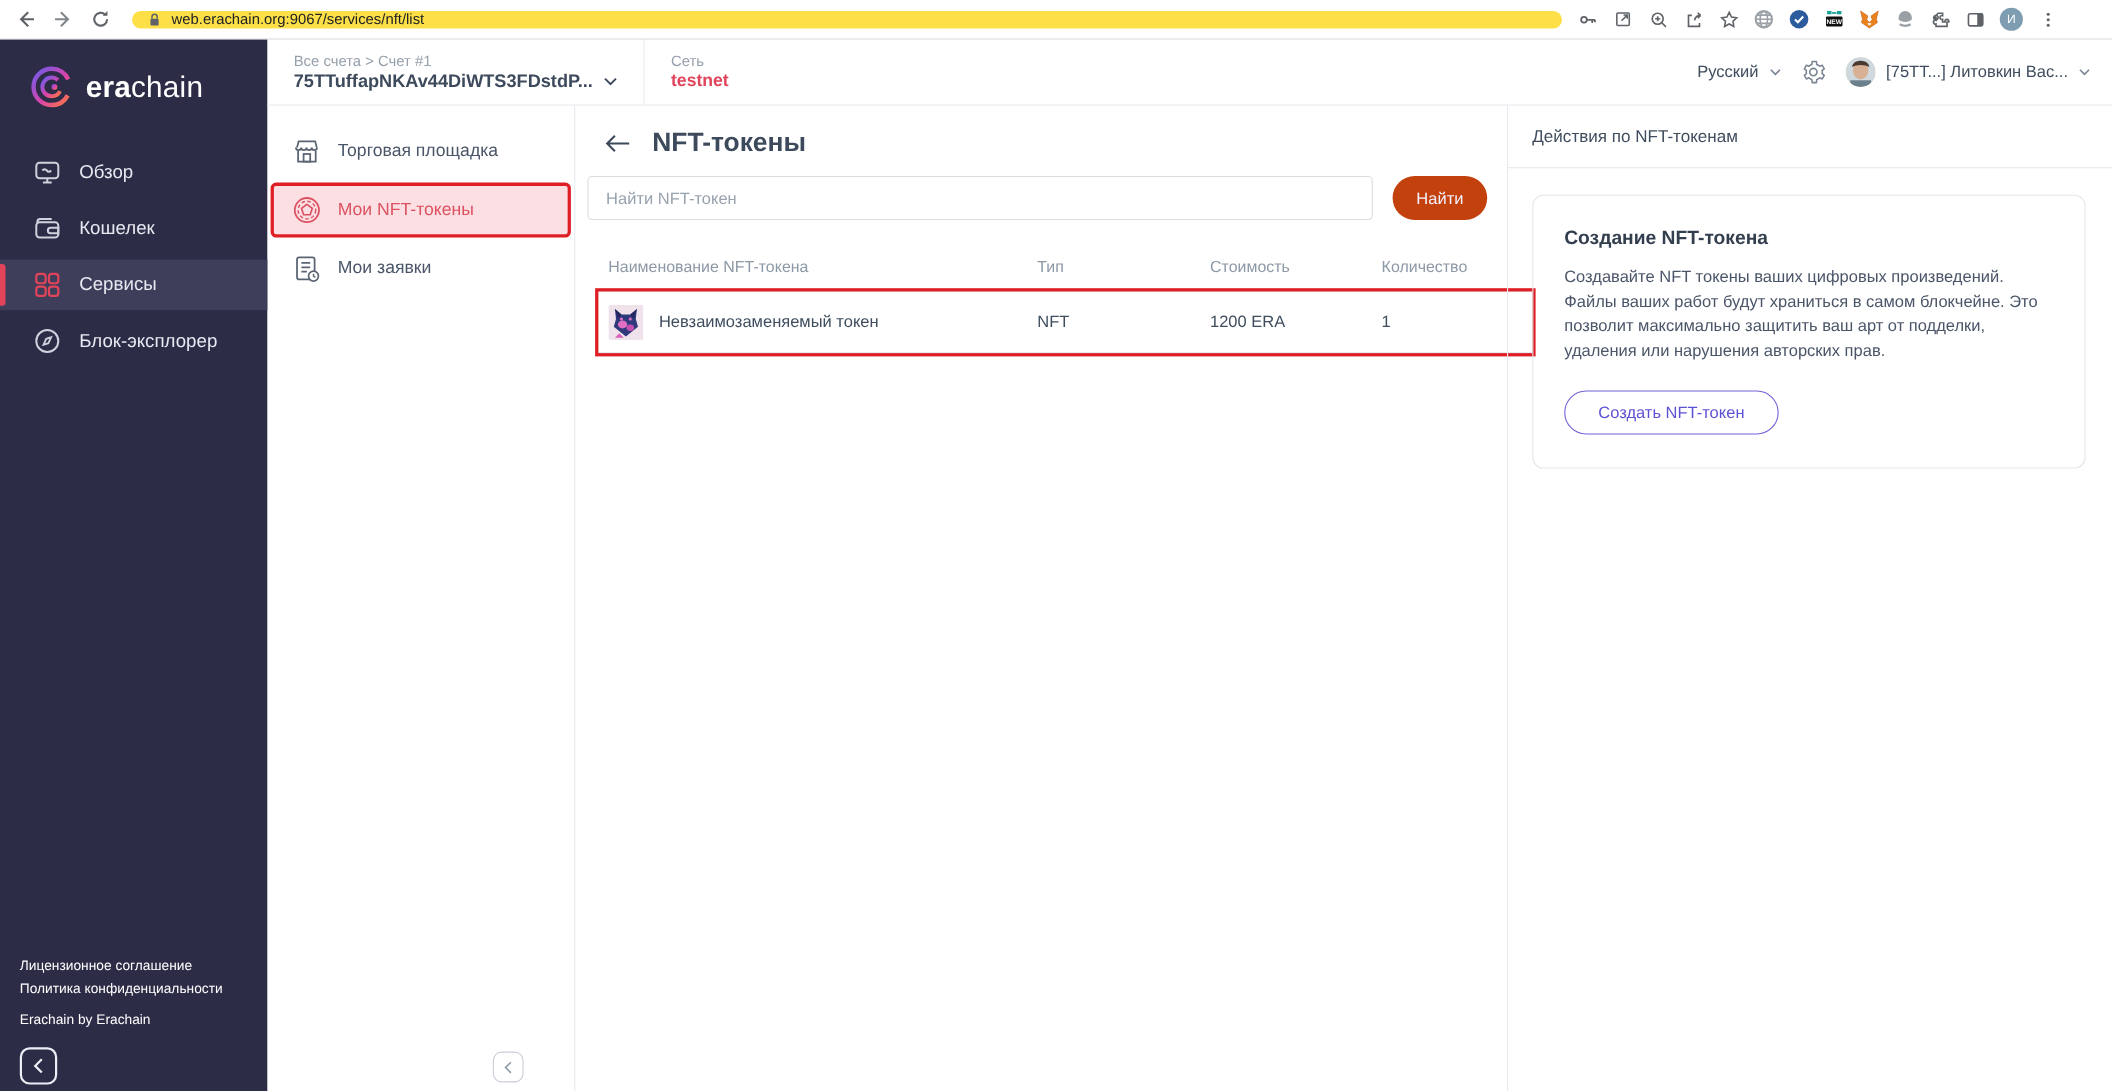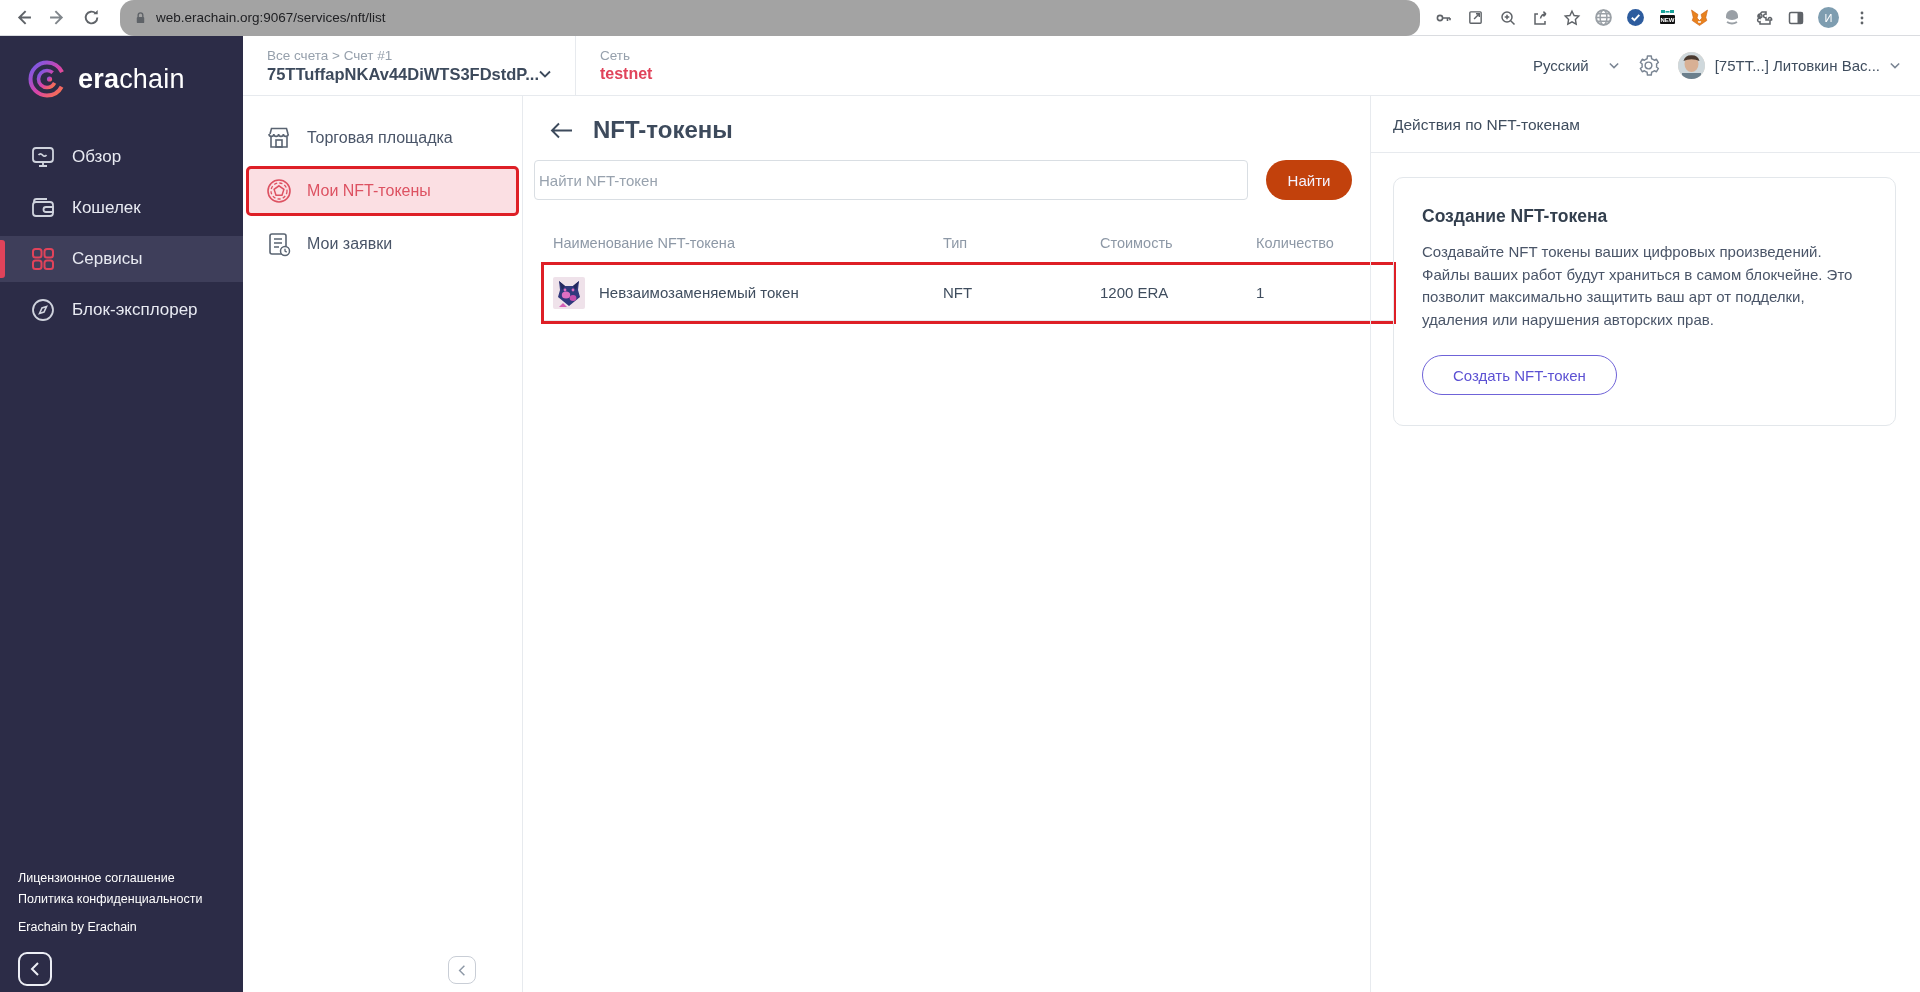--- a/index.html
+++ b/index.html
@@ -4,21 +4,21 @@
 <style>
   * { margin:0; padding:0; box-sizing:border-box; }
   html,body { width:1920px; height:992px; overflow:hidden;
     font-family:"Liberation Sans","DejaVu Sans",sans-serif; background:#fff; }
 
   
   .browser-bar { height:36px; background:#fff; border-bottom:1px solid #dadce0;
     display:flex; align-items:center; padding:0 10px; gap:8px; }
   .nav-ico { width:26px; height:26px; display:flex; align-items:center; justify-content:center;
     border-radius:50%; color:#5f6368; flex:0 0 auto; }
-  .omnibox { flex:1 1 auto; height:36px; background:#a3a3a3; border-radius:14px;
+  .omnibox { flex:1 1 auto; height:16px; background:#fde047; border-radius:14px;
     display:flex; align-items:center; gap:9px; padding:0 14px; margin:0 6px 0 8px; max-width:1300px;}
   .omnibox .url { font-size:13.5px; color:#202124; }
   .ext-row { display:flex; align-items:center; gap:13px; padding-right:4px; }
   .ext-row .ico { width:19px; height:19px; display:flex; align-items:center; justify-content:center; }
   .avatar-chip { width:21px; height:21px; border-radius:50%; background:#7e9db0; color:#fff;
     font-size:11px; display:flex; align-items:center; justify-content:center; }
 
   
   .app { display:flex; height:956px; }
 
@@ -38,44 +38,44 @@
   .side-footer { margin-top:auto; padding:0 18px 6px 18px; }
   .side-link { font-size:12.5px; color:#ffffff; margin-bottom:7px; cursor:pointer; }
   .powered { font-size:12.5px; color:#ffffff; margin-top:14px; }
   .collapse-btn { margin-top:18px; width:34px; height:34px; border:2px solid #eceef5; border-radius:9px;
     background:transparent; color:#eceef5; font-size:16px; display:flex; align-items:center; justify-content:center; cursor:pointer; }
 
   
   .right-region { flex:1 1 auto; display:flex; flex-direction:column; min-width:0; }
   .app-header { height:60px; border-bottom:1px solid #e7eaee; display:flex; align-items:center; padding:0 20px 0 24px; }
   .crumb { font-size:13.5px; color:#96a0ac; margin-bottom:2px; }
-  .account-line { font-size:16.5px; font-weight:700; color:#3d4a5c; display:flex; align-items:center; cursor:pointer; }
+  .account-line { font-size:16.5px; font-weight:700; color:#3d4a5c; display:flex; align-items:center; gap:10px; cursor:pointer; }
   .hdr-divider { width:1px; align-self:stretch; background:#e7eaee; margin:0 24px; }
   .net-label { font-size:13.5px; color:#96a0ac; margin-bottom:2px; }
   .net-value { font-size:16px; font-weight:700; color:#e0435a; }
   .hdr-right { margin-left:auto; display:flex; align-items:center; gap:18px; }
-  .lang { font-size:15px; color:#3f4d5e; display:flex; align-items:center; gap:20px; cursor:pointer;text-align:right; }
+  .lang { font-size:15px; color:#3f4d5e; display:flex; align-items:center; gap:10px; cursor:pointer;text-align:right; }
   .user-chip { display:flex; align-items:center; gap:10px; cursor:pointer; font-size:15px; color:#3f4d5e; }
   .user-avatar { width:27px; height:27px; border-radius:50%; overflow:hidden; background:#e6d3c3; flex:0 0 auto; }
 
   .content-row { flex:1 1 auto; display:flex; min-height:0; }
   .submenu { width:280px; flex:0 0 auto; border-right:1px solid #e7eaee; padding-top:20px; position:relative; }
   .sub-item { height:44px; margin:0 6px 9px 6px; display:flex; align-items:center; gap:14px;
     padding-left:16px; font-size:16px; color:#4a5568; cursor:pointer; border-radius:2px; }
   .sub-item.active { background:#fbdfe3; color:#dd5262; outline:3px solid #de1f26; }
   .sub-collapse { position:absolute; left:205px; bottom:8px; width:28px; height:28px; border:1px solid #c9ced6;
     border-radius:8px; background:#fff; color:#8d98a6; font-size:13px; display:flex; align-items:center; justify-content:center; cursor:pointer; }
 
   
   .main { flex:1 1 auto; min-width:0; padding:20px 18px 0 11px; }
   .page-head { display:flex; align-items:center; gap:20px; padding-left:16px; }
   .page-title { font-size:24px; font-weight:600; color:#3d4a5c; }
   .back-btn { background:none; border:none; cursor:pointer; display:flex; align-items:center; }
   .search-row { margin-top:16px; display:flex; gap:18px; }
-  .search-input { flex:1 1 auto; height:40px; border:1px solid #d9dee3; border-radius:4px; padding:0 4px;
+  .search-input { flex:1 1 auto; height:40px; border:1px solid #d9dee3; border-radius:4px; padding:0 16px;
     font-size:15px; color:#3d4a5c; font-family:inherit; }
   .search-input::placeholder { color:#98a2ae; }
   .search-btn { width:86px; height:40px; border:none; border-radius:20px; background:#c2410c; color:#f4f2ff;
     font-size:15px; font-family:inherit; cursor:pointer; }
   .table { margin-top:35px; margin-left:10px; width:849px; }
   .t-head, .t-row { display:grid; grid-template-columns:390px 157px 156px 1fr; align-items:center; }
   .t-head { padding:0 0 13px 9px; border-bottom:1px solid #e7eaee; }
   .t-head div { font-size:14.5px; color:#8d98a6; }
   .t-row { height:56px; padding-left:9px; border-bottom:1px solid #e7eaee; outline:3px solid #de1f26; cursor:pointer; }
   .t-row div { font-size:15px; color:#3f4d5e; }

